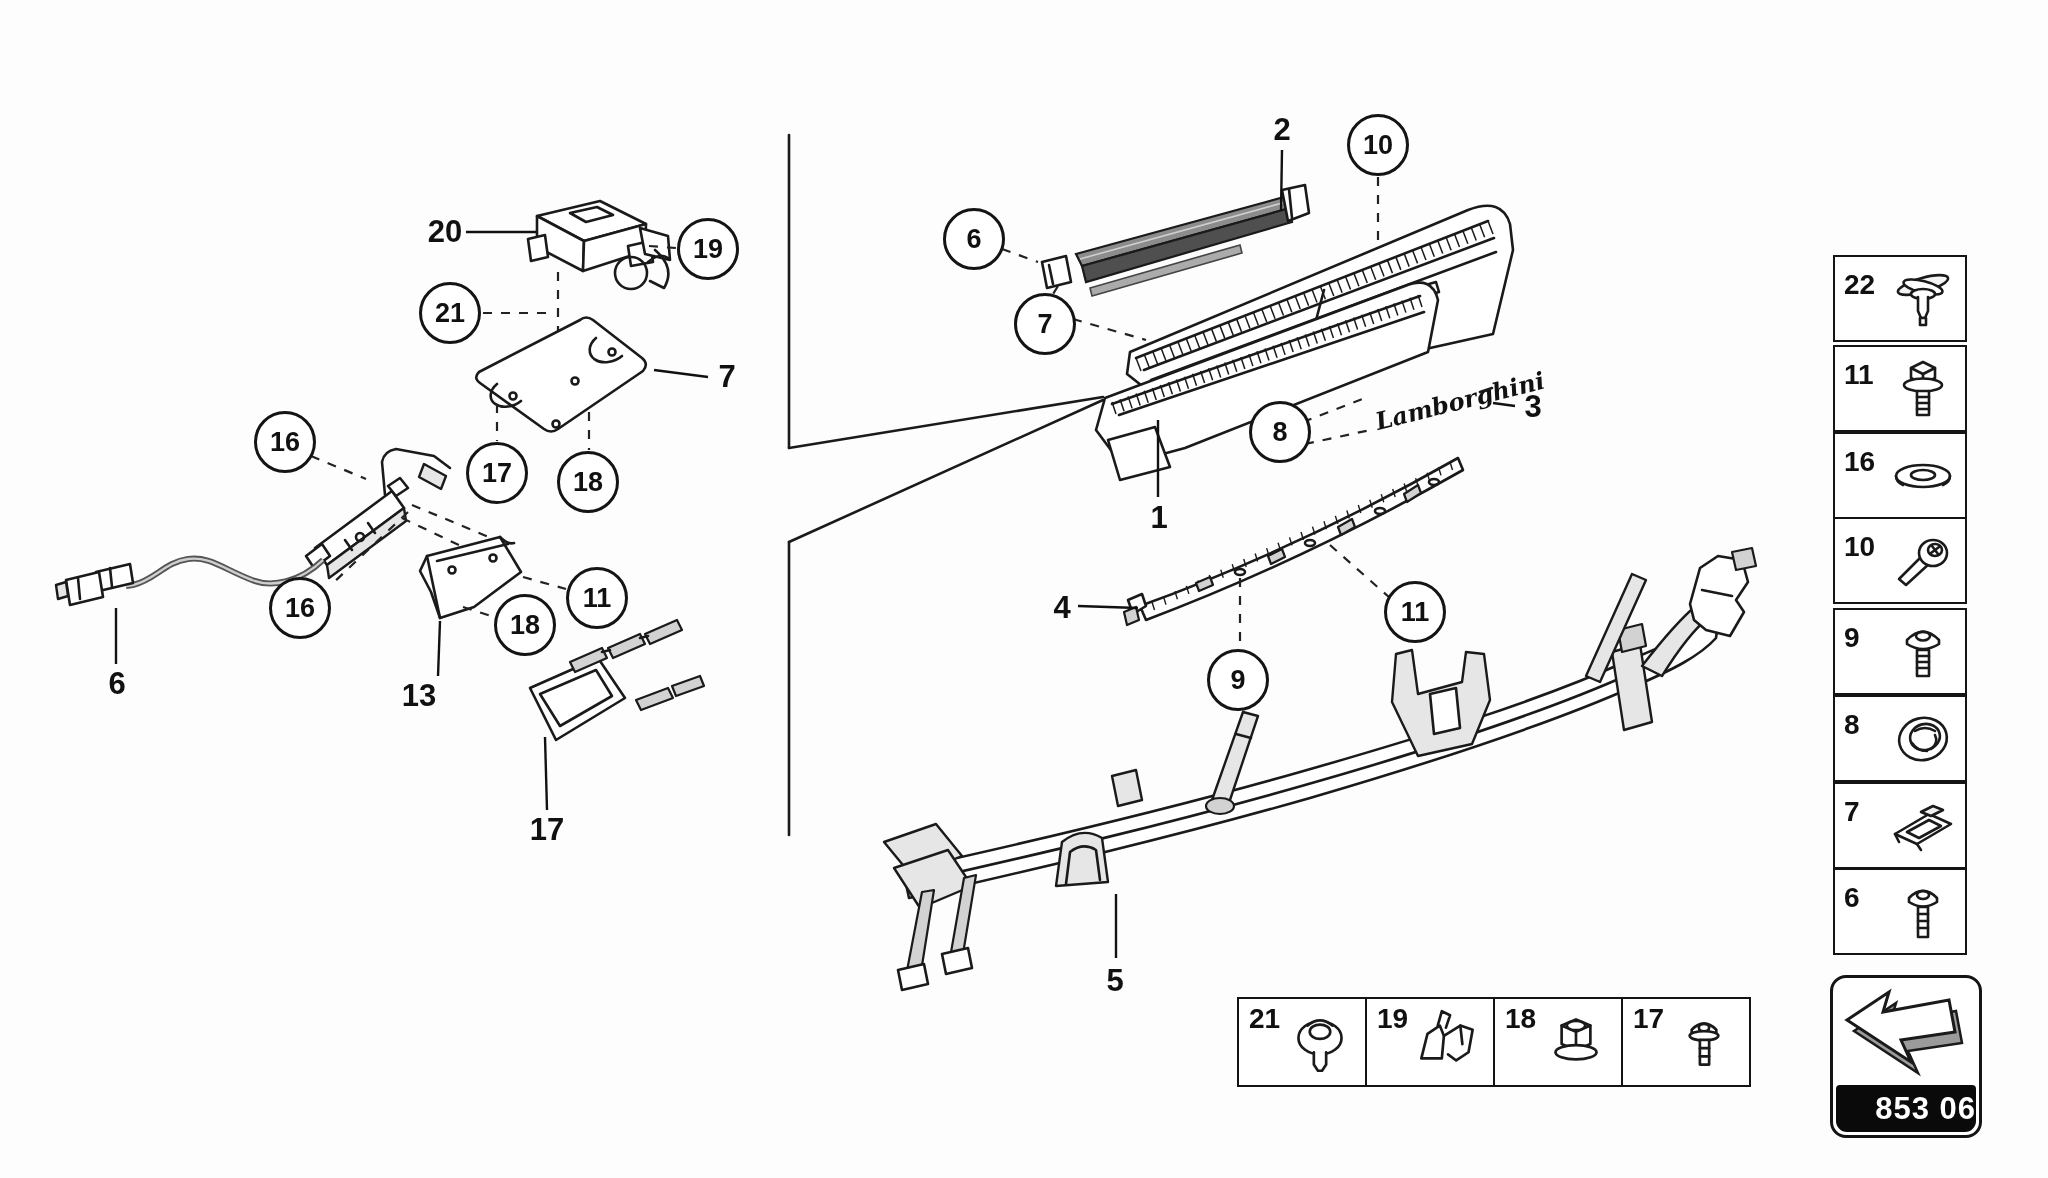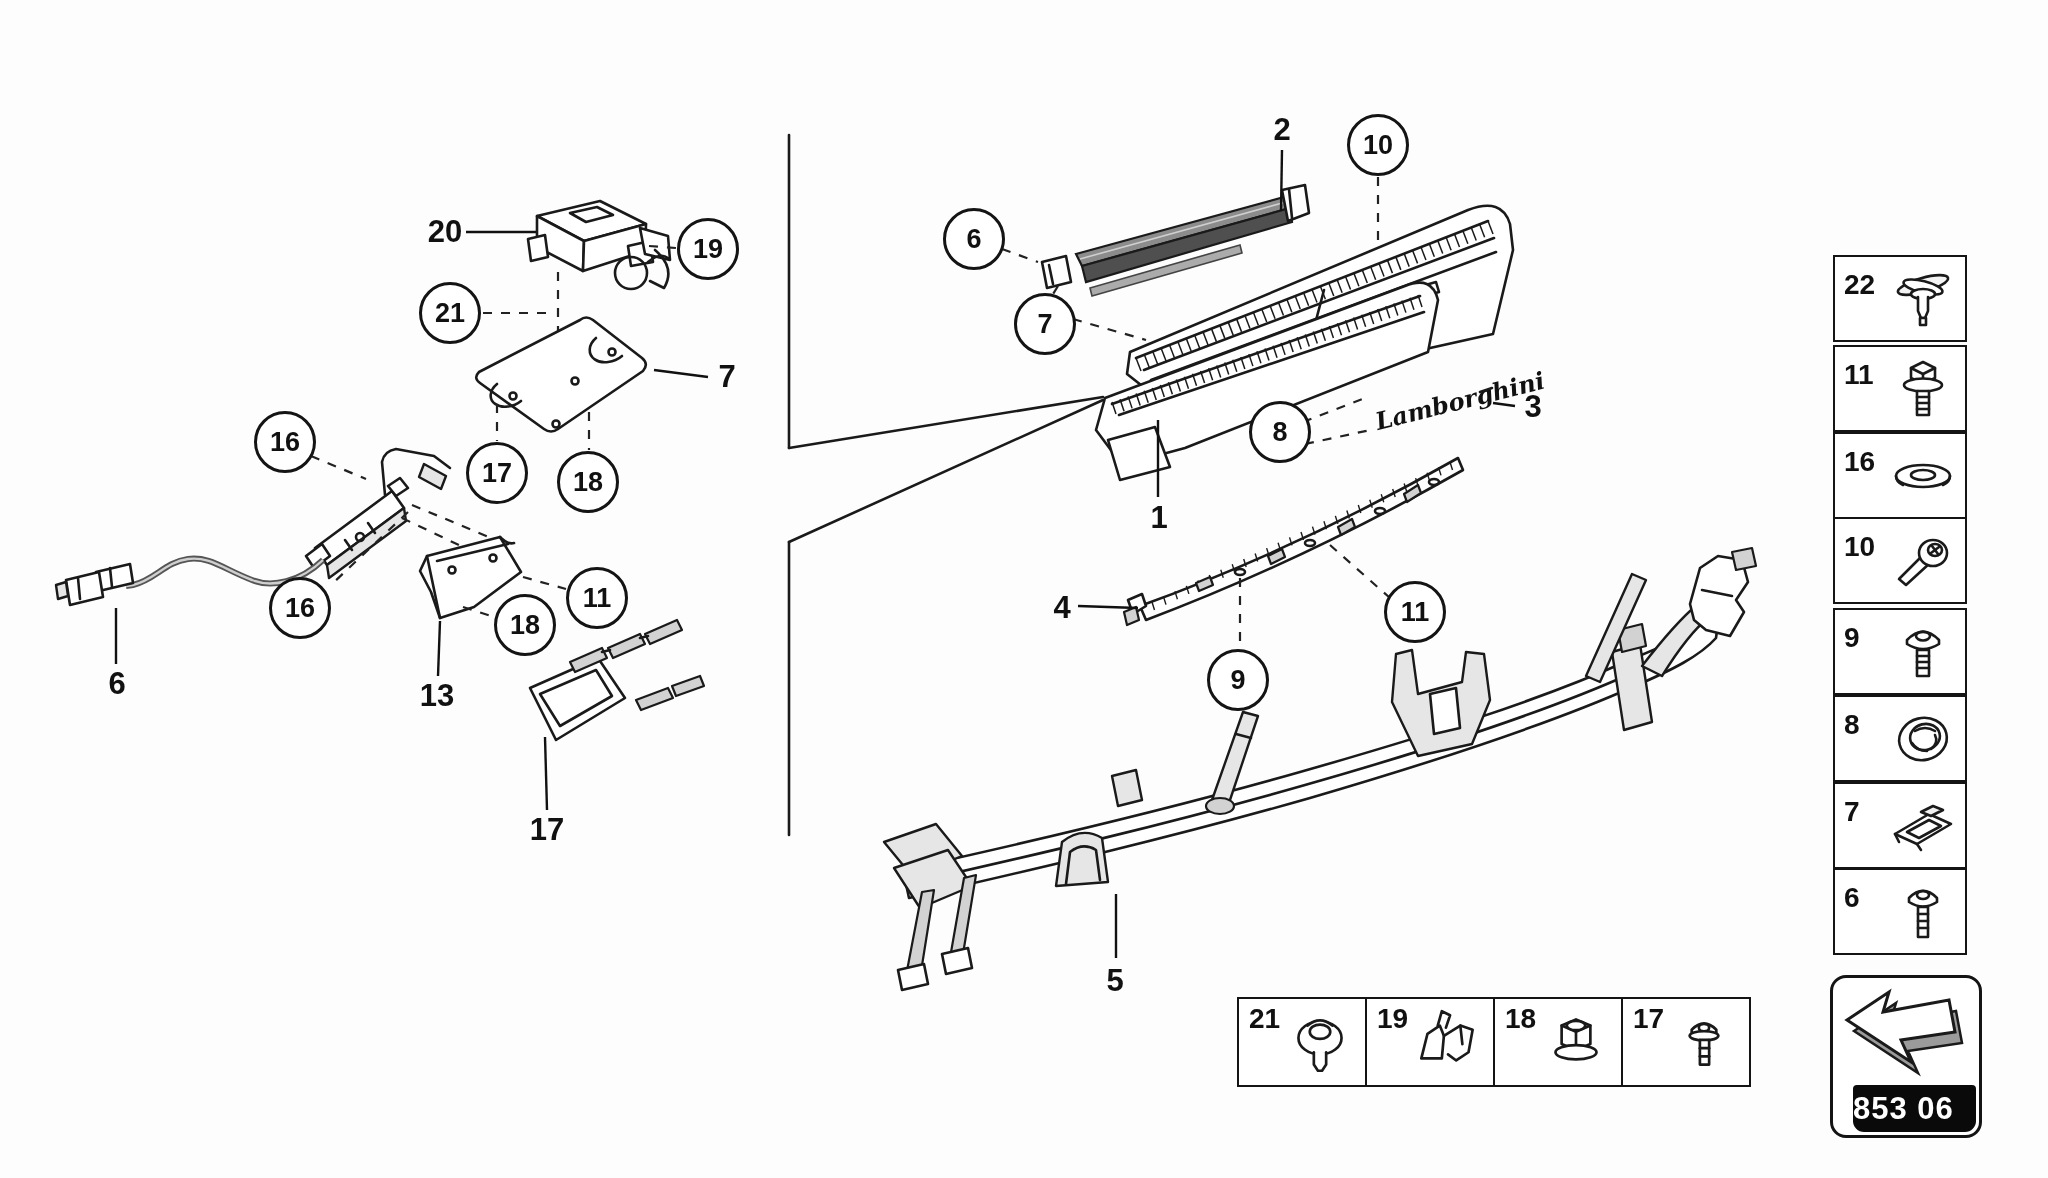--- a/index.html
+++ b/index.html
@@ -14,22 +14,22 @@
   .sbox .num{position:absolute;left:9px;top:12px;font:700 28px "Liberation Sans",sans-serif;}
   .sbox svg{position:absolute;right:4px;top:50%;transform:translateY(-50%);}
   #bottomRow{position:absolute;left:1237px;top:997px;width:510px;height:86px;border:2.5px solid #141414;
              display:flex;background:#fff;z-index:4;}
   .bcell{position:relative;flex:1;border-right:2.5px solid #141414;}
   .bcell:last-child{border-right:none;}
   .bcell .num{position:absolute;left:10px;top:4px;font:700 28px "Liberation Sans",sans-serif;}
   .bcell svg{position:absolute;right:6px;top:50%;transform:translateY(-50%);}
   #navBox{position:absolute;left:1830px;top:975px;width:146px;height:157px;border:3px solid #141414;
           border-radius:16px;background:#fff;z-index:4;}
-  #navBand{position:absolute;left:20px;right:3px;bottom:3px;height:47px;background:#0a0a0a;
-           border-radius:4px 4px 11px 11px;display:flex;align-items:center;justify-content:flex-start;}
+  #navBand{position:absolute;left:3px;right:3px;bottom:3px;height:47px;background:#0a0a0a;
+           border-radius:4px 4px 11px 11px;display:flex;align-items:center;justify-content:flex-end;}
   #navBand span{color:#fff;font:700 31px "Liberation Sans",sans-serif;letter-spacing:1px;}
   .ink{stroke:#1a1a1a;fill:none;stroke-width:2.6;stroke-linejoin:round;stroke-linecap:round;}
   .inkf{stroke:#1a1a1a;fill:#fff;stroke-width:2.6;stroke-linejoin:round;}
   .dash{stroke:#222;fill:none;stroke-width:2.2;stroke-dasharray:9 9;}
   .lead{stroke:#111;fill:none;stroke-width:2.4;}
   .metal{fill:#e6e6e6;stroke:#1a1a1a;stroke-width:2.4;stroke-linejoin:round;}
   .metal2{fill:#d2d2d2;stroke:#1a1a1a;stroke-width:2.2;stroke-linejoin:round;}
 </style>
 </head>
 <body>
@@ -345,21 +345,21 @@
   <div class="callout" style="left:974px;top:239px">6</div>
   <div class="callout" style="left:1045px;top:324px">7</div>
   <div class="callout" style="left:1378px;top:145px">10</div>
   <div class="callout" style="left:1280px;top:432px">8</div>
   <div class="callout" style="left:1238px;top:680px">9</div>
   <div class="callout" style="left:1415px;top:612px">11</div>
 
   <div class="plabel" style="left:445px;top:232px">20</div>
   <div class="plabel" style="left:727px;top:377px">7</div>
   <div class="plabel" style="left:117px;top:684px">6</div>
-  <div class="plabel" style="left:437px;top:696px">13</div>
+  <div class="plabel" style="left:419px;top:696px">13</div>
   <div class="plabel" style="left:547px;top:830px">17</div>
   <div class="plabel" style="left:1282px;top:130px">2</div>
   <div class="plabel" style="left:1159px;top:518px">1</div>
   <div class="plabel" style="left:1533px;top:407px">3</div>
   <div class="plabel" style="left:1062px;top:608px">4</div>
   <div class="plabel" style="left:1115px;top:981px">5</div>
 
   <div class="sbox" style="top:255px">
     <span class="num">22</span>
     <svg width="76" height="76" viewBox="0 0 76 76">

